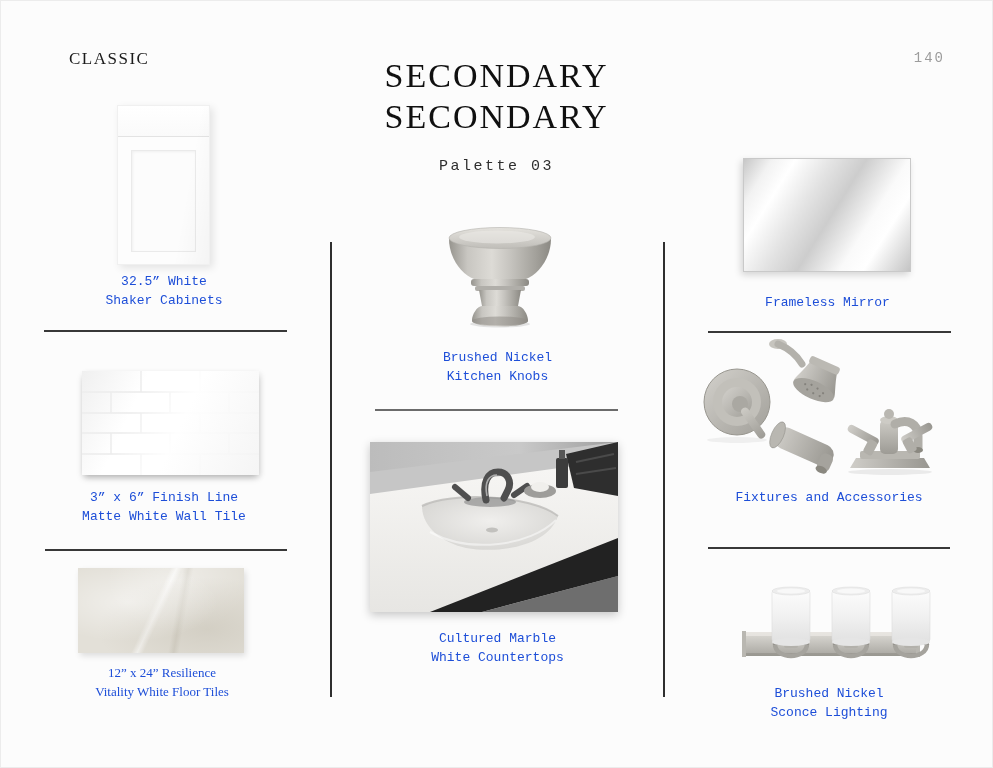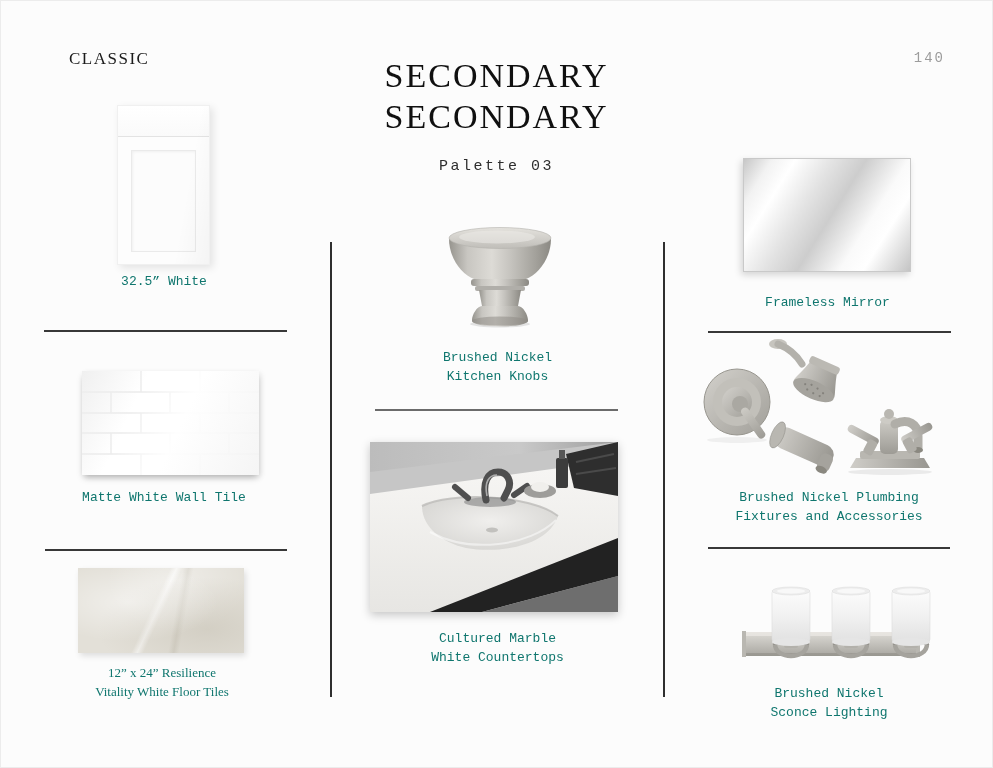--- a/index.html
+++ b/index.html
@@ -22,21 +22,21 @@
   }
   .title {
     position:absolute; left:0; right:0; top:55px; text-align:center;
     font-family:"Liberation Serif","DejaVu Serif",serif;
     font-size:34px; letter-spacing:2px; line-height:41px; color:#101010;
   }
   .subtitle {
     position:absolute; left:0; right:0; top:158px; text-align:center;
     font-size:15px; letter-spacing:2.5px; color:#2e2e2e;
   }
-  .label { position:absolute; text-align:center; font-size:13px; line-height:19px; color:#0f766e; }
+  .label { position:absolute; text-align:center; font-size:13px; line-height:19px; color:#1d4ed8; }
   .hr { position:absolute; height:1.5px; background:#383838; }
   .hr.soft { background:#6b6b6b; height:2px; }
   .vr { position:absolute; width:1.5px; background:#2f2f2f; top:242px; height:455px; }
 
   
   .cabinet {
     position:absolute; left:117px; top:105px; width:93px; height:160px;
     background:#fdfdfd; border:1px solid #f0f0f0;
     box-shadow:3px 3px 8px rgba(0,0,0,0.10);
   }
@@ -99,20 +99,21 @@
   <div class="vr" style="left:330px;"></div>
   <div class="vr" style="left:663px;"></div>
 
   <div class="cabinet">
     <div class="cab-top"></div>
     <div class="cab-panel"></div>
     <div class="cab-shade"></div>
   </div>
   <div class="label" style="left:35px; top:272px; width:258px;">
     <div>32.5” White</div>
+    <div>Shaker Cabinets</div>
   </div>
 
   <div class="hr" style="left:44px; top:330px; width:243px;"></div>
 
   <div class="walltile">
     <svg width="177" height="104" viewBox="0 0 177 104">
       <g stroke="#ebebeb" stroke-width="1.4">
         <line x1="0" y1="21" x2="177" y2="21"></line>
           <line x1="0" y1="42" x2="177" y2="42"></line>
         <line x1="0" y1="62" x2="177" y2="62"></line>
@@ -127,20 +128,21 @@
         <line x1="29" y1="62" x2="29" y2="83"></line>
           <line x1="88" y1="62" x2="88" y2="83"></line>
           <line x1="147" y1="62" x2="147" y2="83"></line>
         <line x1="59" y1="83" x2="59" y2="104"></line>
           <line x1="118" y1="83" x2="118" y2="104"></line>
       </g>
     </svg>
     <div class="sheen"></div>
   </div>
   <div class="label" style="left:35px; top:488px; width:258px;">
+    <div>3” x 6” Finish Line</div>
     <div>Matte White Wall Tile</div>
   </div>
 
   <div class="hr" style="left:45px; top:549px; width:242px;"></div>
 
   <div class="floortile"></div>
   <div class="label" style="left:30px; top:663px; width:264px;font-family:Liberation Serif, serif;">
     <div>12” x 24” Resilience</div>
     <div>Vitality White Floor Tiles</div>
   </div>
@@ -292,21 +294,20 @@
         <rect x="144" y="100" width="34" height="8" rx="4" fill="url(#ng)"></rect>
         <rect x="168" y="104" width="10" height="15" rx="3" fill="#b0aea8"></rect>
       </g>
       <g transform="rotate(-28 208 104)">
         <rect x="202" y="98" width="34" height="8" rx="4" fill="url(#ng)"></rect>
         <rect x="202" y="102" width="10" height="15" rx="3" fill="#b0aea8"></rect>
       </g>
     </g>
   </svg>
   <div class="label" style="left:700px; top:488px; width:258px;">
-    <div>Brushed Nickel Plumbing</div>
     <div>Fixtures and Accessories</div>
   </div>
 
   <div class="hr" style="left:708px; top:547px; width:242px;"></div>
 
   <svg class="imgsvg" style="left:742px; top:584px;" width="192" height="92" viewBox="0 0 192 92">
     <defs>
       <linearGradient id="barg" x1="0" y1="0" x2="0" y2="1">
         <stop offset="0" stop-color="#dedcd7"></stop>
           <stop offset="1" stop-color="#a8a6a0"></stop>

